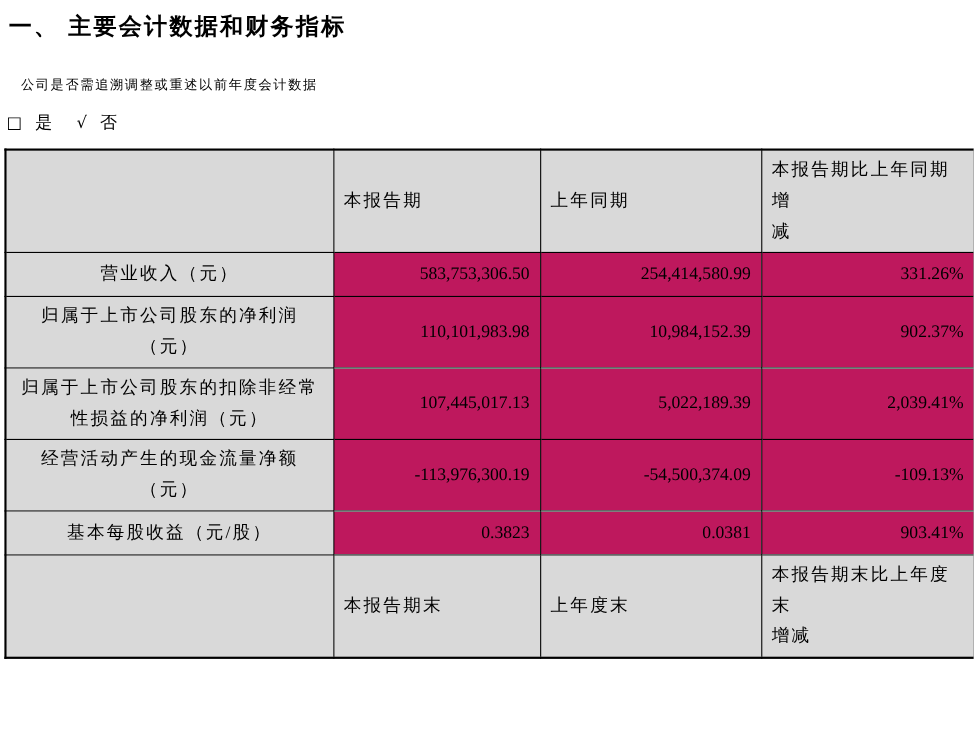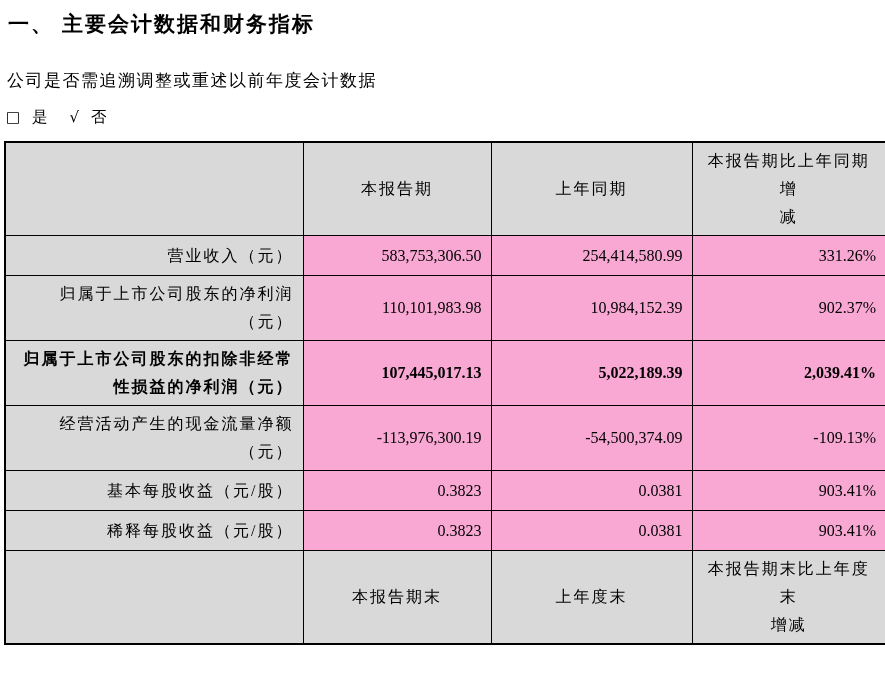--- a/index.html
+++ b/index.html
@@ -15,22 +15,22 @@
     margin:4px 0 0 4px;
     font-family:"Liberation Sans","DejaVu Sans",sans-serif;
     font-weight:700;
     font-size:21px;
     letter-spacing:2px;
     white-space:nowrap;
   }
   .title .title-text{margin-left:8px;text-align:right;}
 
   .note{
-    margin:31px 0 0 3px;
-    font-size:17px;
+    margin:31px 0 0 15px;
+    font-size:12px;
     letter-spacing:1.5px;
   }
   .checkline{
     margin:15px 0 0 2px;
     font-size:15.5px;
     letter-spacing:1px;
   }
   .checkline .glyph{font-family:"DejaVu Sans",sans-serif;font-size:15px;}
   .checkline .optlbl{margin-left:6px;}
   .checkline .gap{margin-left:16px;}
@@ -47,31 +47,31 @@
     padding:4px 9px;
     font-size:16px;
     line-height:28px;
     vertical-align:middle;
     overflow:hidden;
   }
   tr.hdr{height:64px;}
   tr.datarow{height:40px;}
   td.hcell{
     background:#d9d9d9;
-    text-align:center;
+    text-align:left;
     letter-spacing:2px;
   }
   td.wrap{white-space:pre-line;line-height:29px;}
   td.lblcell{
     background:#d9d9d9;
-    text-align:right;
+    text-align:center;
     letter-spacing:2px;
   }
   td.val{
-    background:#f9a8d4;
+    background:#be185d;
     text-align:right;
     letter-spacing:0;
   }
 </style>
 </head>
 <body>
 
 <div class="page">
 
   <div class="title">
@@ -111,47 +111,41 @@
       <td class="val">331.26%</td>
     </tr>
 
     <tr class="datarow">
       <td class="lblcell">归属于上市公司股东的净利润（元）</td>
       <td class="val">110,101,983.98</td>
       <td class="val">10,984,152.39</td>
       <td class="val">902.37%</td>
     </tr>
 
-    <tr style="height:62px;font-weight:bold;">
+    <tr style="height:62px;">
       <td class="lblcell">归属于上市公司股东的扣除非经常性损益的净利润（元）</td>
       <td class="val">107,445,017.13</td>
       <td class="val">5,022,189.39</td>
       <td class="val">2,039.41%</td>
     </tr>
 
     <tr class="datarow">
       <td class="lblcell">经营活动产生的现金流量净额（元）</td>
       <td class="val">-113,976,300.19</td>
       <td class="val">-54,500,374.09</td>
       <td class="val">-109.13%</td>
     </tr>
 
     <tr class="datarow">
       <td class="lblcell">基本每股收益（元/股）</td>
       <td class="val">0.3823</td>
       <td class="val">0.0381</td>
       <td class="val">903.41%</td>
     </tr>
 
-    <tr class="datarow">
-      <td class="lblcell">稀释每股收益（元/股）</td>
-      <td class="val">0.3823</td>
-      <td class="val">0.0381</td>
-      <td class="val">903.41%</td>
-    </tr>
 
 
     <tr class="hdr">
       <td class="lblcell"></td>
       <td class="hcell">本报告期末</td>
       <td class="hcell">上年度末</td>
       <td class="hcell wrap">本报告期末比上年度末
 增减</td>
     </tr>
 

